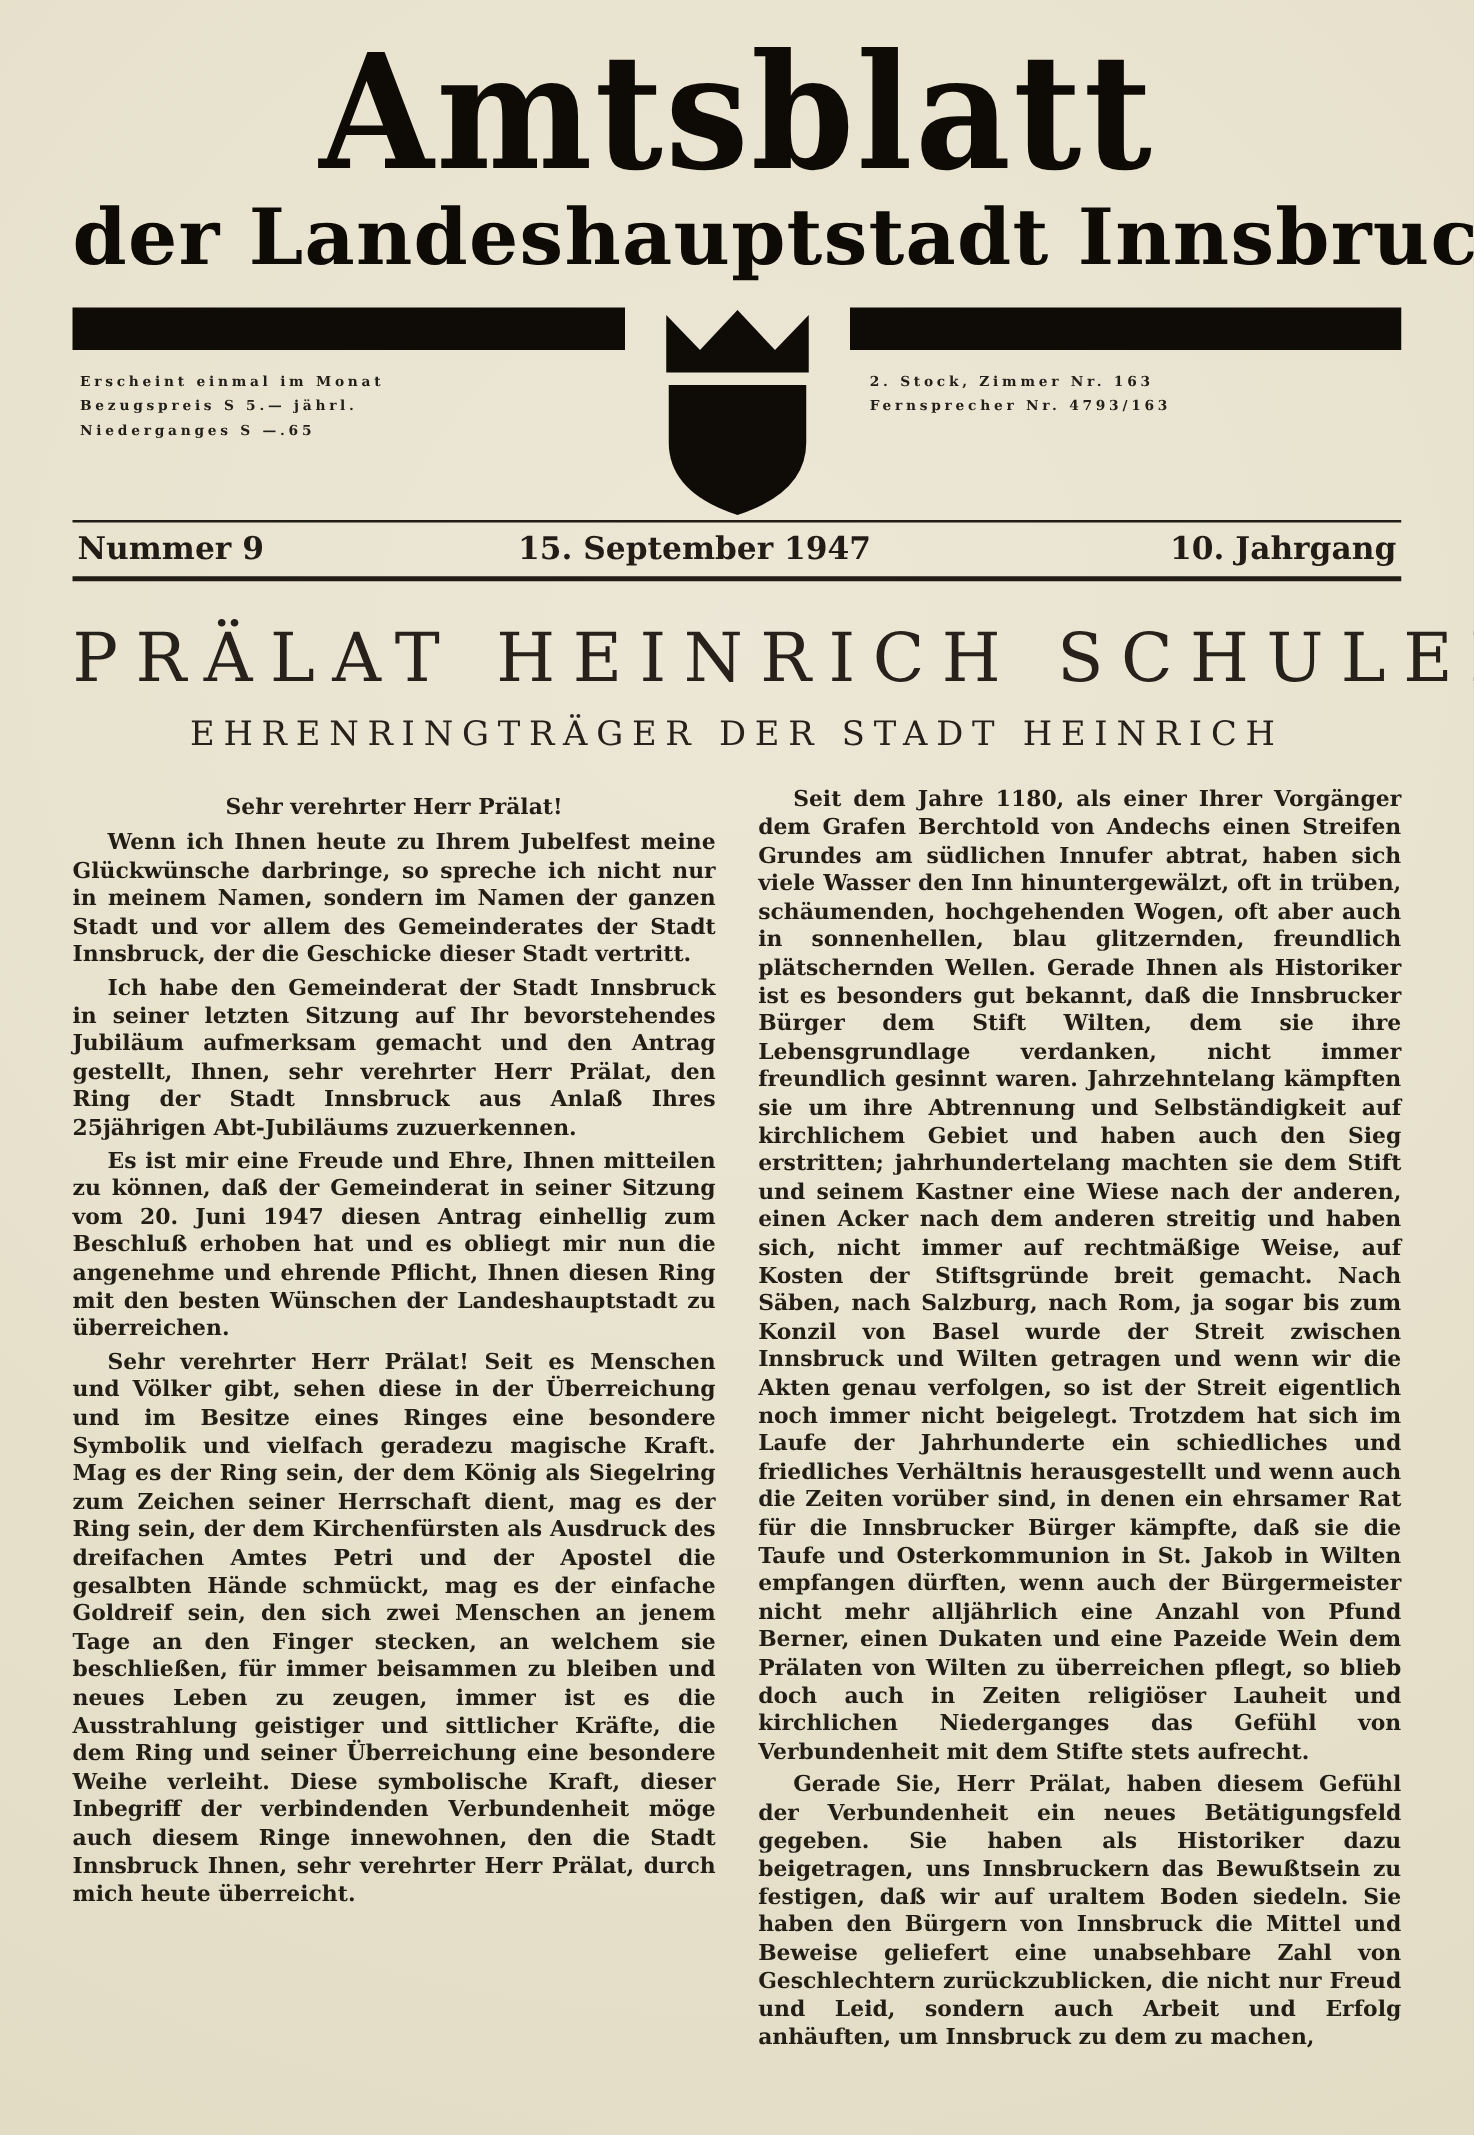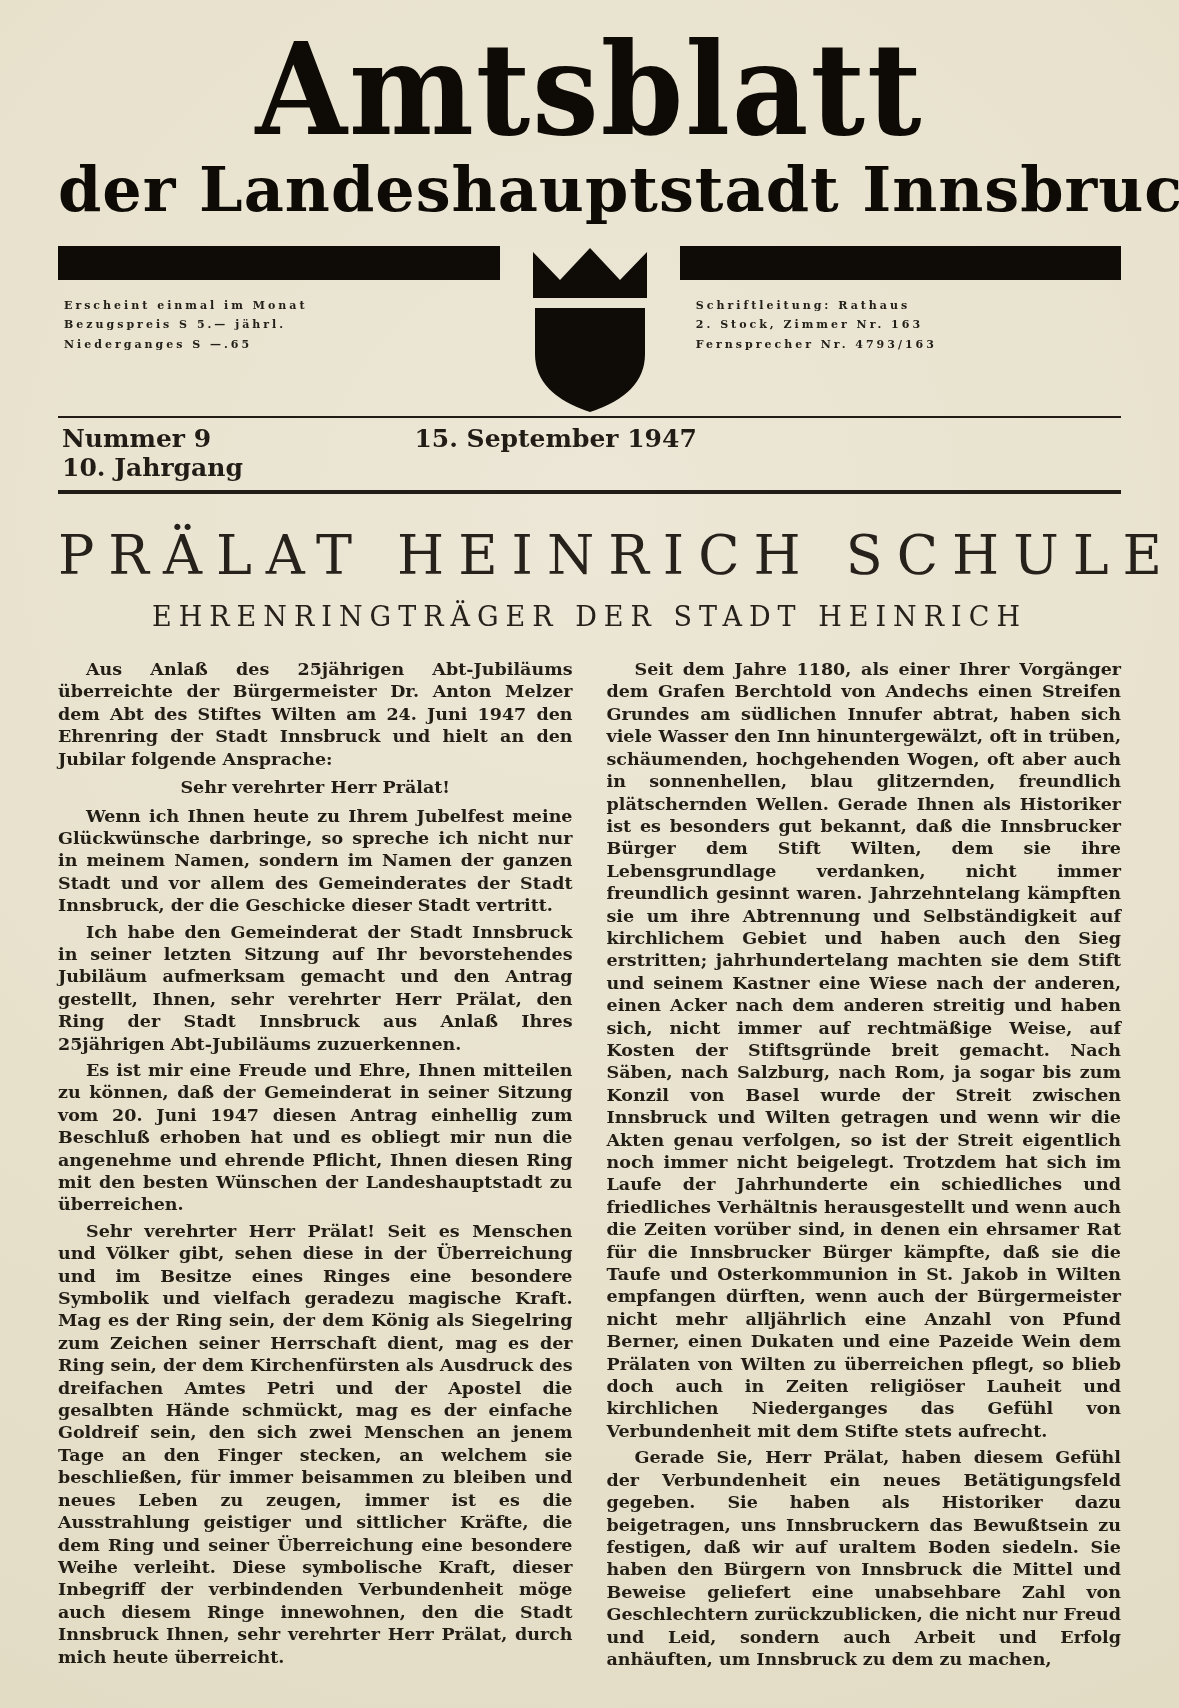--- a/index.html
+++ b/index.html
@@ -65,21 +65,20 @@
   .issue-bar{
     display:flex;
     justify-content:space-between;
     align-items:baseline;
     border-top:2px solid #211d16;
     border-bottom:4px solid #211d16;
     padding:6px 4px 8px 4px;
     font-weight:bold;
     font-size:25px;
     color:#211d16;
-    flex-direction:column;
   }
   .issue-bar .mid{position:absolute;left:50%;transform:translateX(-62%);}
   .issue-wrap{position:relative;margin-top:10px;}
   
   .headline{
     text-align:center;
     margin-top:30px;
     font-size:54px;
     letter-spacing:14px;
     color:#26221b;
@@ -135,40 +134,38 @@
     <div class="bar"></div>
   </div>
 
   <div class="info-row">
     <div class="info-col left">
       <div>Erscheint einmal im Monat</div>
       <div>Bezugspreis S 5.— jährl.</div>
       <div>Niederganges S —.65</div>
     </div>
     <div class="info-col right">
-      <div>Schriftleitung: Rathaus</div>
       <div>2. Stock, Zimmer Nr. 163</div>
       <div>Fernsprecher Nr. 4793/163</div>
     </div>
   </div>
 
   <div class="issue-wrap">
     <div class="issue-bar">
       <span>Nummer 9</span>
       <span class="mid">15. September 1947</span>
       <span>10. Jahrgang</span>
     </div>
   </div>
 
   <div class="headline">PRÄLAT HEINRICH SCHULER</div>
   <div class="subheadline">EHRENRINGTRÄGER DER STADT HEINRICH</div>
 
   <div class="columns">
     <div class="col">
-      <p class="para">Aus Anlaß des 25jährigen Abt-Jubiläums überreichte der Bürgermeister Dr. Anton Melzer dem Abt des Stiftes Wilten am 24. Juni 1947 den Ehrenring der Stadt Innsbruck und hielt an den Jubilar folgende Ansprache:</p>
       <p class="para greeting">Sehr verehrter Herr Prälat!</p>
       <p class="para">Wenn ich Ihnen heute zu Ihrem Jubelfest meine Glückwünsche darbringe, so spreche ich nicht nur in meinem Namen, sondern im Namen der ganzen Stadt und vor allem des Gemeinderates der Stadt Innsbruck, der die Geschicke dieser Stadt vertritt.</p>
       <p class="para">Ich habe den Gemeinderat der Stadt Innsbruck in seiner letzten Sitzung auf Ihr bevorstehendes Jubiläum aufmerksam gemacht und den Antrag gestellt, Ihnen, sehr verehrter Herr Prälat, den Ring der Stadt Innsbruck aus Anlaß Ihres 25jährigen Abt-Jubiläums zuzuerkennen.</p>
       <p class="para">Es ist mir eine Freude und Ehre, Ihnen mitteilen zu können, daß der Gemeinderat in seiner Sitzung vom 20. Juni 1947 diesen Antrag einhellig zum Beschluß erhoben hat und es obliegt mir nun die angenehme und ehrende Pflicht, Ihnen diesen Ring mit den besten Wünschen der Landeshauptstadt zu überreichen.</p>
       <p class="para">Sehr verehrter Herr Prälat! Seit es Menschen und Völker gibt, sehen diese in der Überreichung und im Besitze eines Ringes eine besondere Symbolik und vielfach geradezu magische Kraft. Mag es der Ring sein, der dem König als Siegelring zum Zeichen seiner Herrschaft dient, mag es der Ring sein, der dem Kirchenfürsten als Ausdruck des dreifachen Amtes Petri und der Apostel die gesalbten Hände schmückt, mag es der einfache Goldreif sein, den sich zwei Menschen an jenem Tage an den Finger stecken, an welchem sie beschließen, für immer beisammen zu bleiben und neues Leben zu zeugen, immer ist es die Ausstrahlung geistiger und sittlicher Kräfte, die dem Ring und seiner Überreichung eine besondere Weihe verleiht. Diese symbolische Kraft, dieser Inbegriff der verbindenden Verbundenheit möge auch diesem Ringe innewohnen, den die Stadt Innsbruck Ihnen, sehr verehrter Herr Prälat, durch mich heute überreicht.</p>
     </div>
     <div class="col">
       <p class="para">Seit dem Jahre 1180, als einer Ihrer Vorgänger dem Grafen Berchtold von Andechs einen Streifen Grundes am südlichen Innufer abtrat, haben sich viele Wasser den Inn hinuntergewälzt, oft in trüben, schäumenden, hochgehenden Wogen, oft aber auch in sonnenhellen, blau glitzernden, freundlich plätschernden Wellen. Gerade Ihnen als Historiker ist es besonders gut bekannt, daß die Innsbrucker Bürger dem Stift Wilten, dem sie ihre Lebensgrundlage verdanken, nicht immer freundlich gesinnt waren. Jahrzehntelang kämpften sie um ihre Abtrennung und Selbständigkeit auf kirchlichem Gebiet und haben auch den Sieg erstritten; jahrhundertelang machten sie dem Stift und seinem Kastner eine Wiese nach der anderen, einen Acker nach dem anderen streitig und haben sich, nicht immer auf rechtmäßige Weise, auf Kosten der Stiftsgründe breit gemacht. Nach Säben, nach Salzburg, nach Rom, ja sogar bis zum Konzil von Basel wurde der Streit zwischen Innsbruck und Wilten getragen und wenn wir die Akten genau verfolgen, so ist der Streit eigentlich noch immer nicht beigelegt. Trotzdem hat sich im Laufe der Jahrhunderte ein schiedliches und friedliches Verhältnis herausgestellt und wenn auch die Zeiten vorüber sind, in denen ein ehrsamer Rat für die Innsbrucker Bürger kämpfte, daß sie die Taufe und Osterkommunion in St. Jakob in Wilten empfangen dürften, wenn auch der Bürgermeister nicht mehr alljährlich eine Anzahl von Pfund Berner, einen Dukaten und eine Pazeide Wein dem Prälaten von Wilten zu überreichen pflegt, so blieb doch auch in Zeiten religiöser Lauheit und kirchlichen Niederganges das Gefühl von Verbundenheit mit dem Stifte stets aufrecht.</p>
       <p class="para">Gerade Sie, Herr Prälat, haben diesem Gefühl der Verbundenheit ein neues Betätigungsfeld gegeben. Sie haben als Historiker dazu beigetragen, uns Innsbruckern das Bewußtsein zu festigen, daß wir auf uraltem Boden siedeln. Sie haben den Bürgern von Innsbruck die Mittel und Beweise geliefert eine unabsehbare Zahl von Geschlechtern zurückzublicken, die nicht nur Freud und Leid, sondern auch Arbeit und Erfolg anhäuften, um Innsbruck zu dem zu machen,</p>
     </div>

